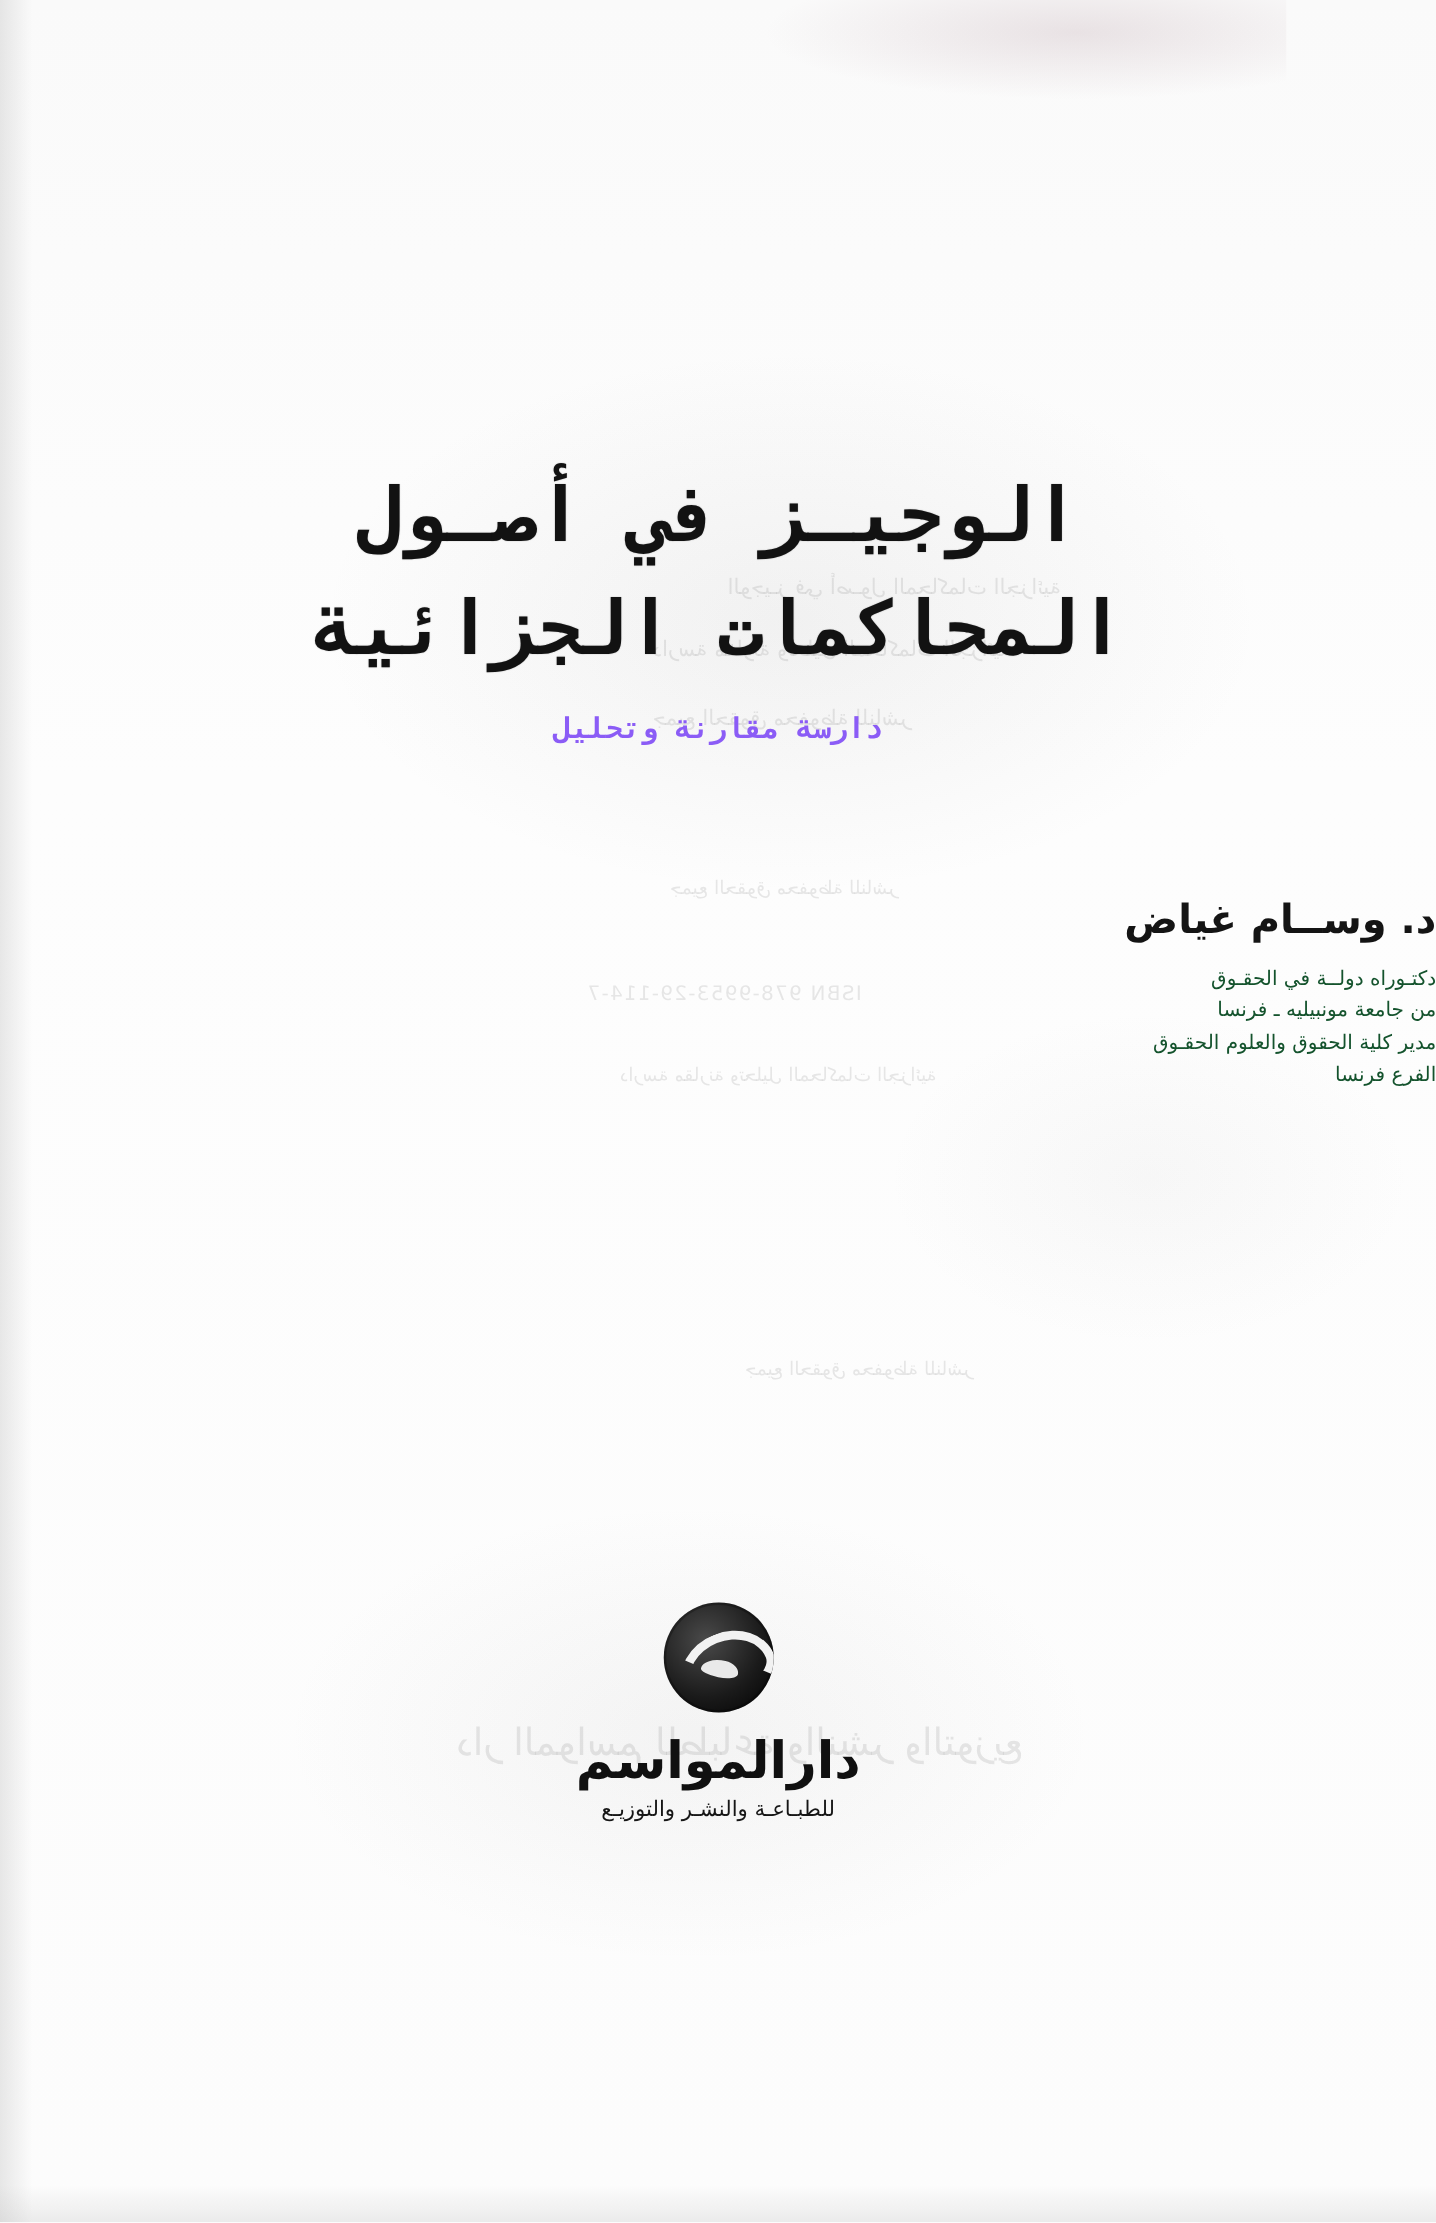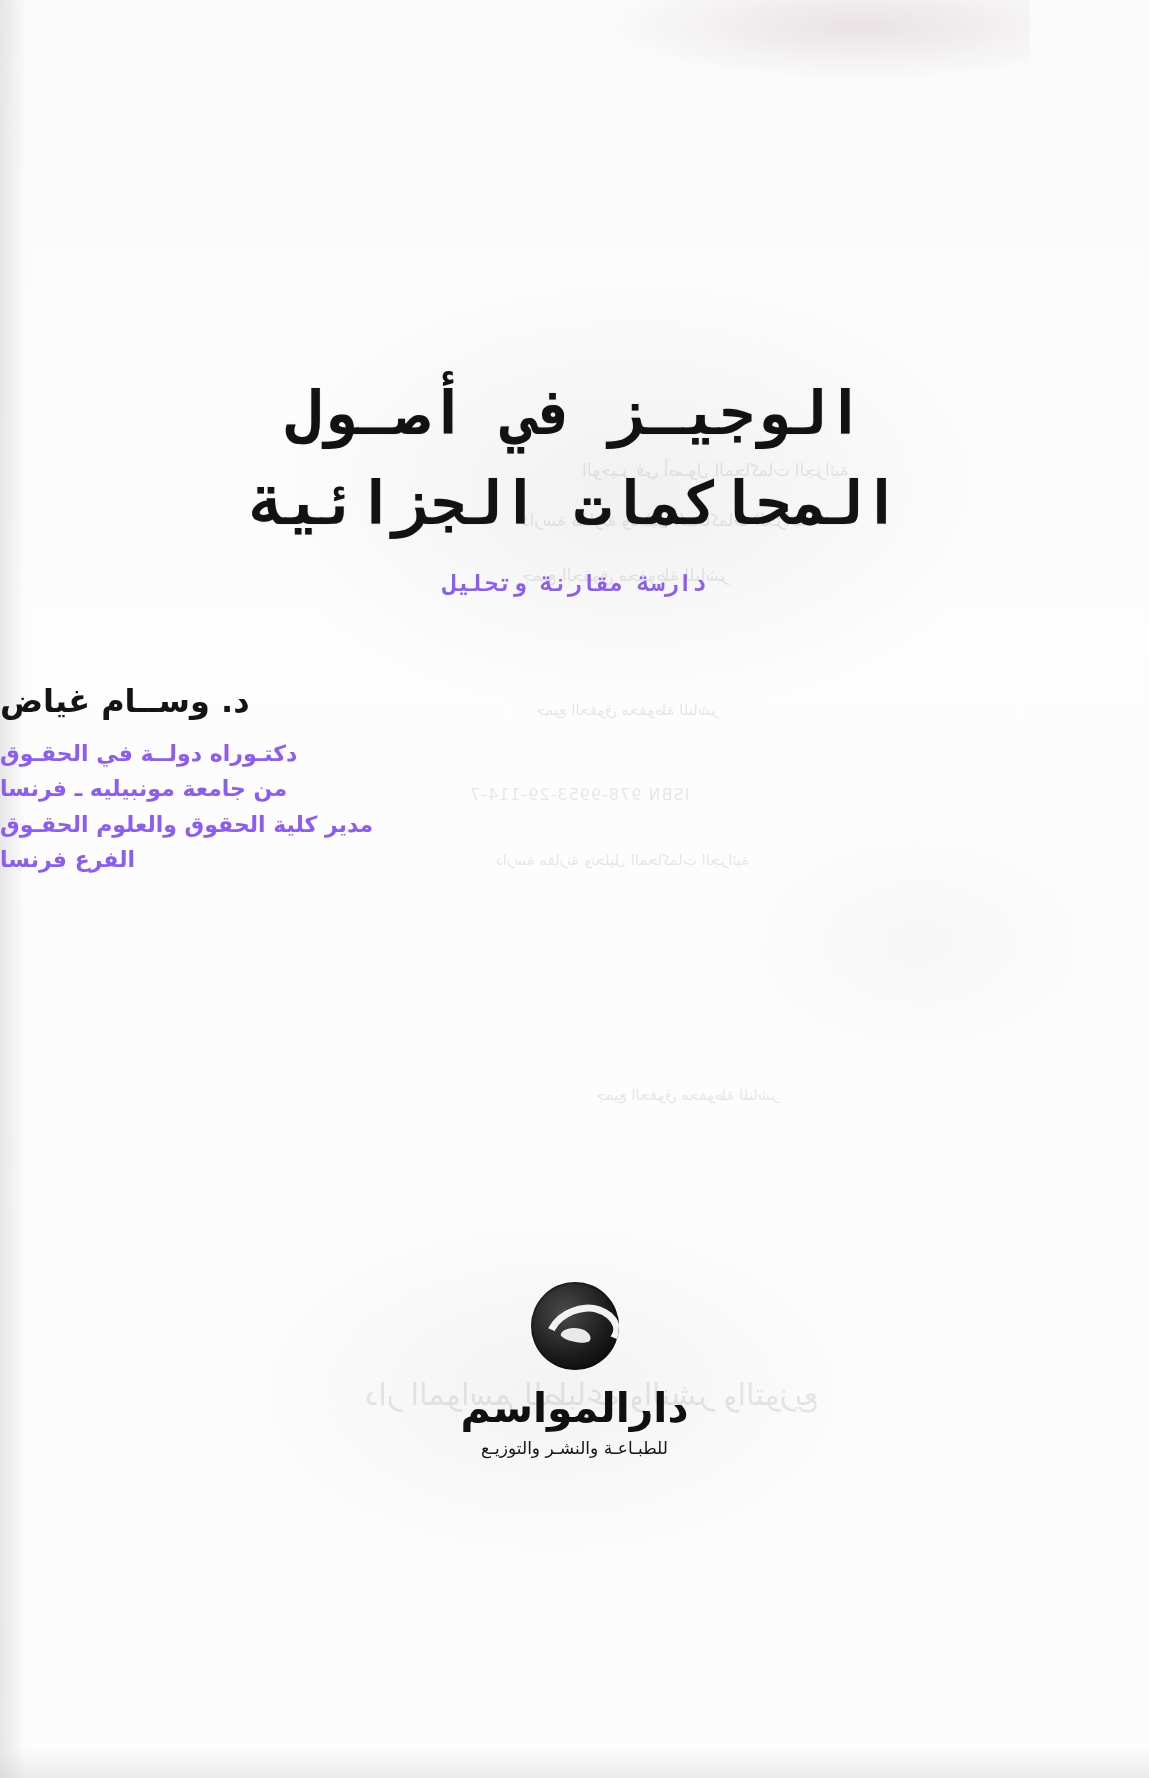--- a/index.html
+++ b/index.html
@@ -100,37 +100,37 @@
   }
   .subtitle {
     font-size: 23px;
     font-weight: 700;
     color: #8b5cf6;
     margin-top: 24px;
     letter-spacing: 0.5px;
   }
 
   .author-group {
-    margin-top: 84px;
-    text-align: left;
+    margin-top: 119px;
+    text-align: right;
     width: 100%;
   }
   .author-name {
     font-size: 32px;
     font-weight: 700;
     color: #141414;
     letter-spacing: 2px;
   }
   .author-credentials {
     margin-top: 16px;
   }
   .credential {
-    font-size: 22px;
-    font-weight: 700;
-    color: #8b5cf6;
+    font-size: 16px;
+    font-weight: 400;
+    color: #14532d;
     line-height: 1.62;
     letter-spacing: 0.4px;
   }
 
   
   .publisher {
     position: absolute;
     left: 0; right: 0;
     top: 1282px;
     display: flex;

